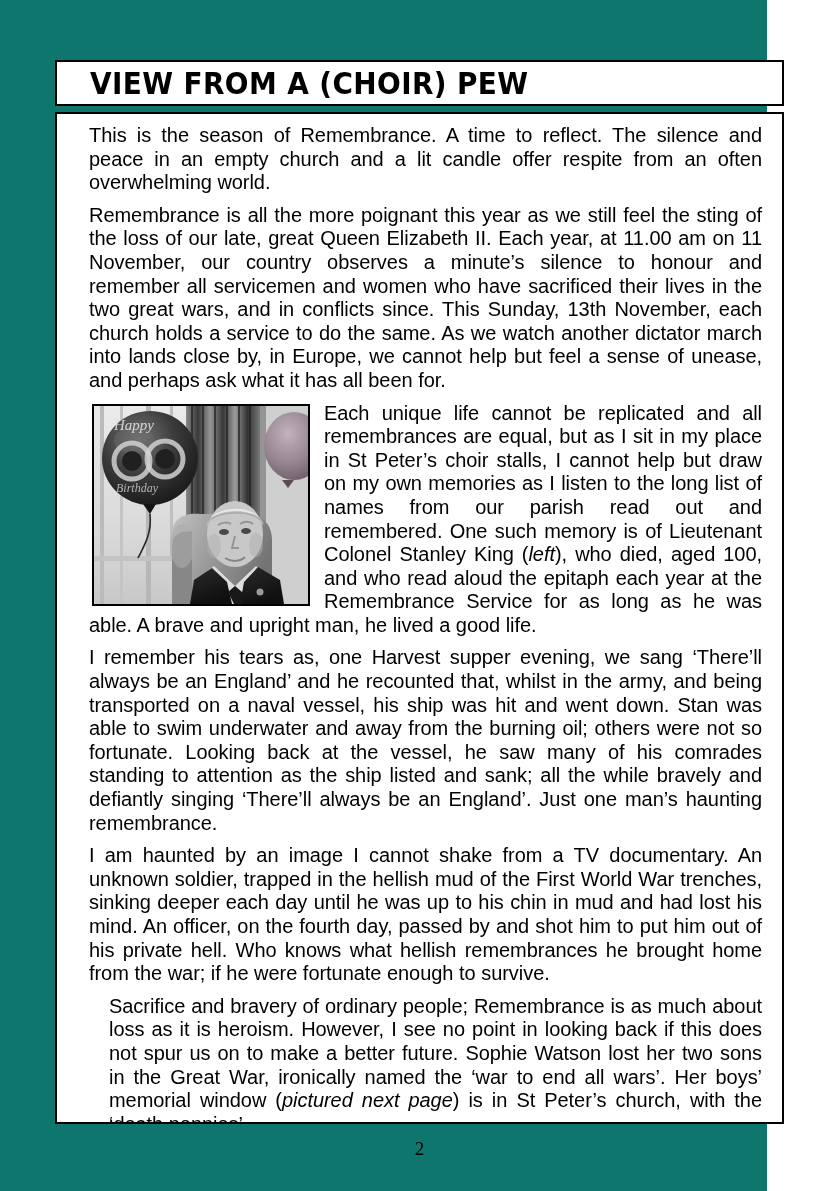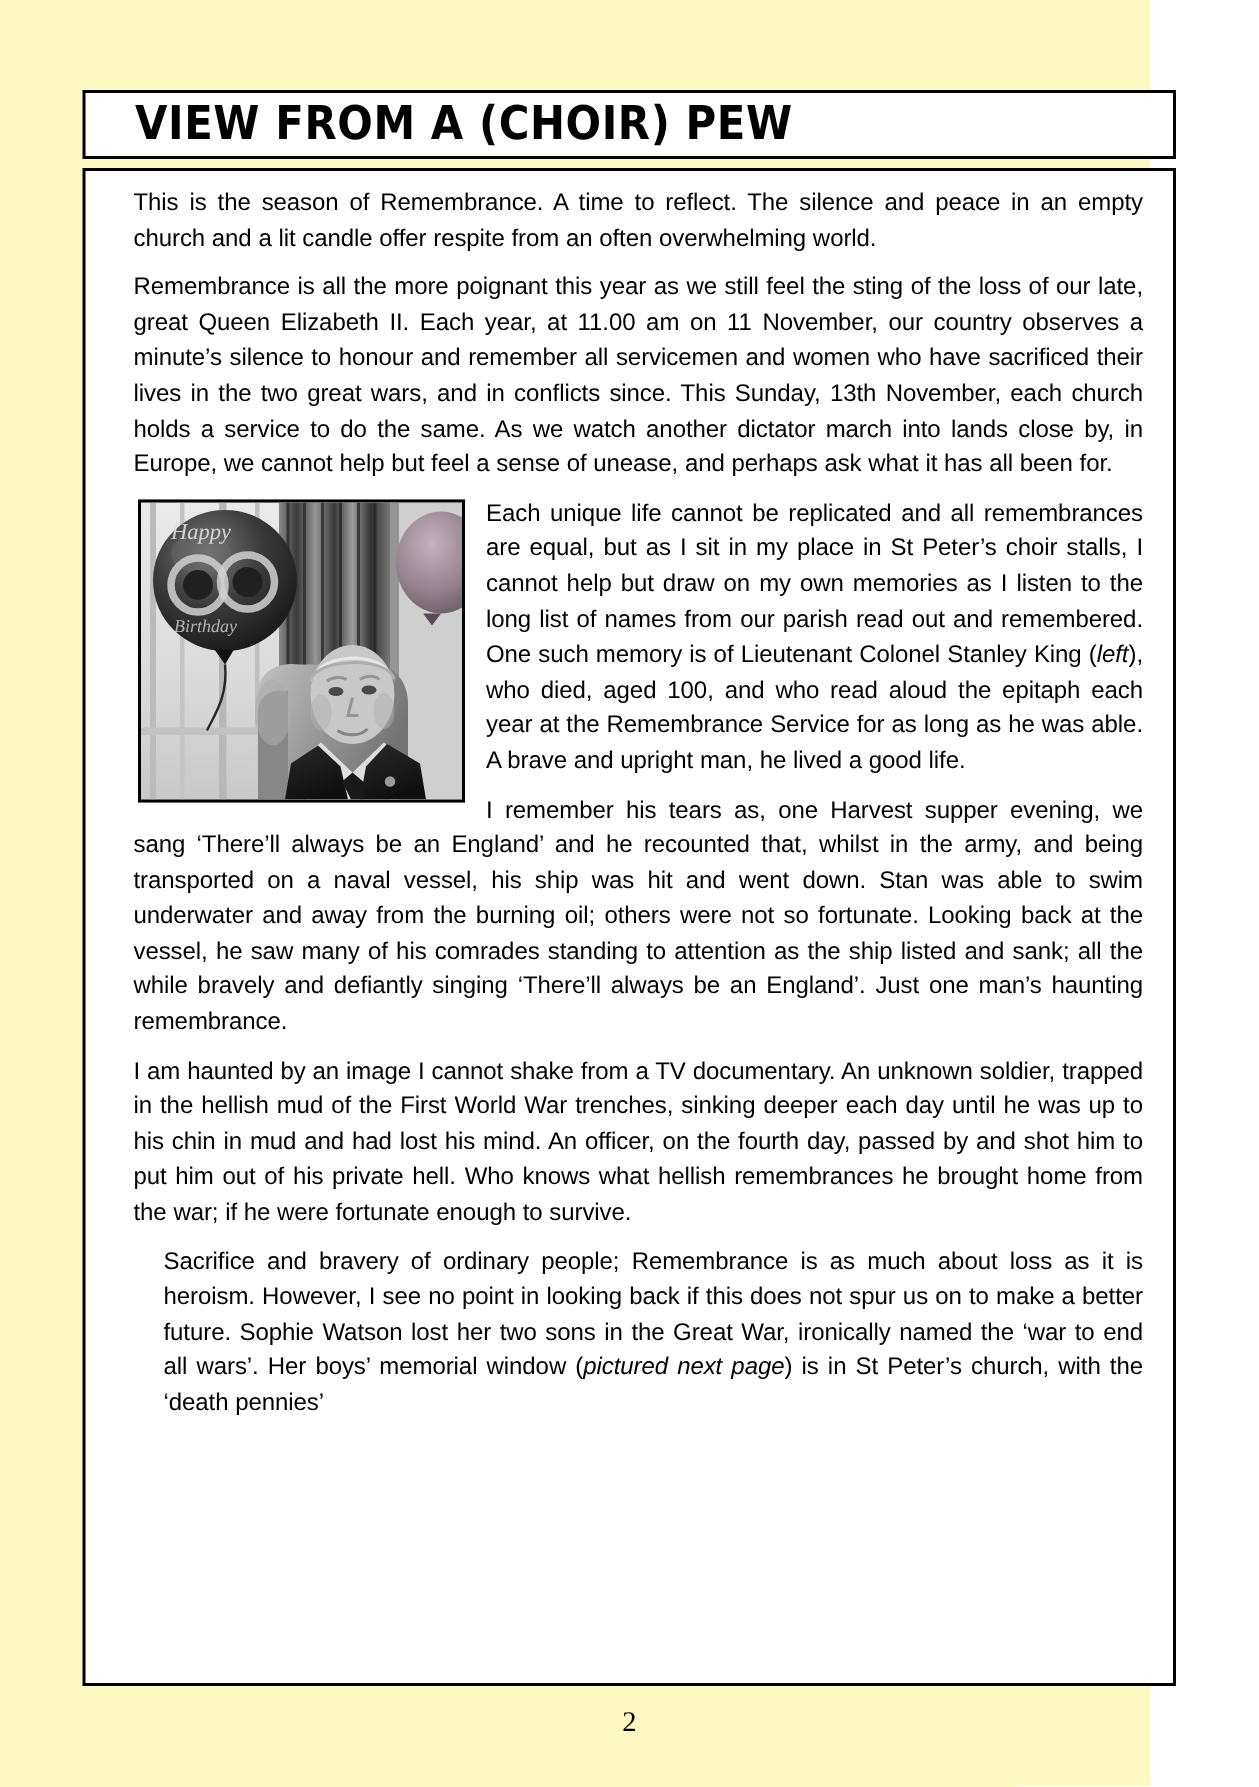--- a/index.html
+++ b/index.html
@@ -15,21 +15,21 @@
     font-family: "Liberation Sans", sans-serif;
     color: #000000;
     overflow: hidden;
   }
 
   .page {
     position: absolute;
     left: 0; top: 0;
     width: 767px;
     height: 1191px;
-    background: #fef9c3;
+    background: #0f766e;
   }
 
   
   .header-box {
     position: absolute;
     left: 55px;
     top: 60px;
     width: 729px;
     height: 46px;
     border: 2px solid #000000;
@@ -69,21 +69,21 @@
     font-family: "DejaVu Sans", "Liberation Sans", sans-serif;
     font-weight: bold;
     font-size: 19.5px;
     letter-spacing: 0.9px;
     margin: 3px 0 9px 0;
     line-height: 1.1;
   }
 
   .body-text {
     font-family: "Liberation Sans", "DejaVu Sans", sans-serif;
-    font-size: 16px;
+    font-size: 20px;
     line-height: 23.6px;
     text-align: justify;
     text-justify: inter-word;
     margin: 0 0 9px 0;
     letter-spacing: -0.05px;
     word-spacing: 0.1px;
     -webkit-hyphens: none;
     hyphens: none;
   }
   .body-text:last-of-type { margin-bottom: 0; margin-left: 20px; }

